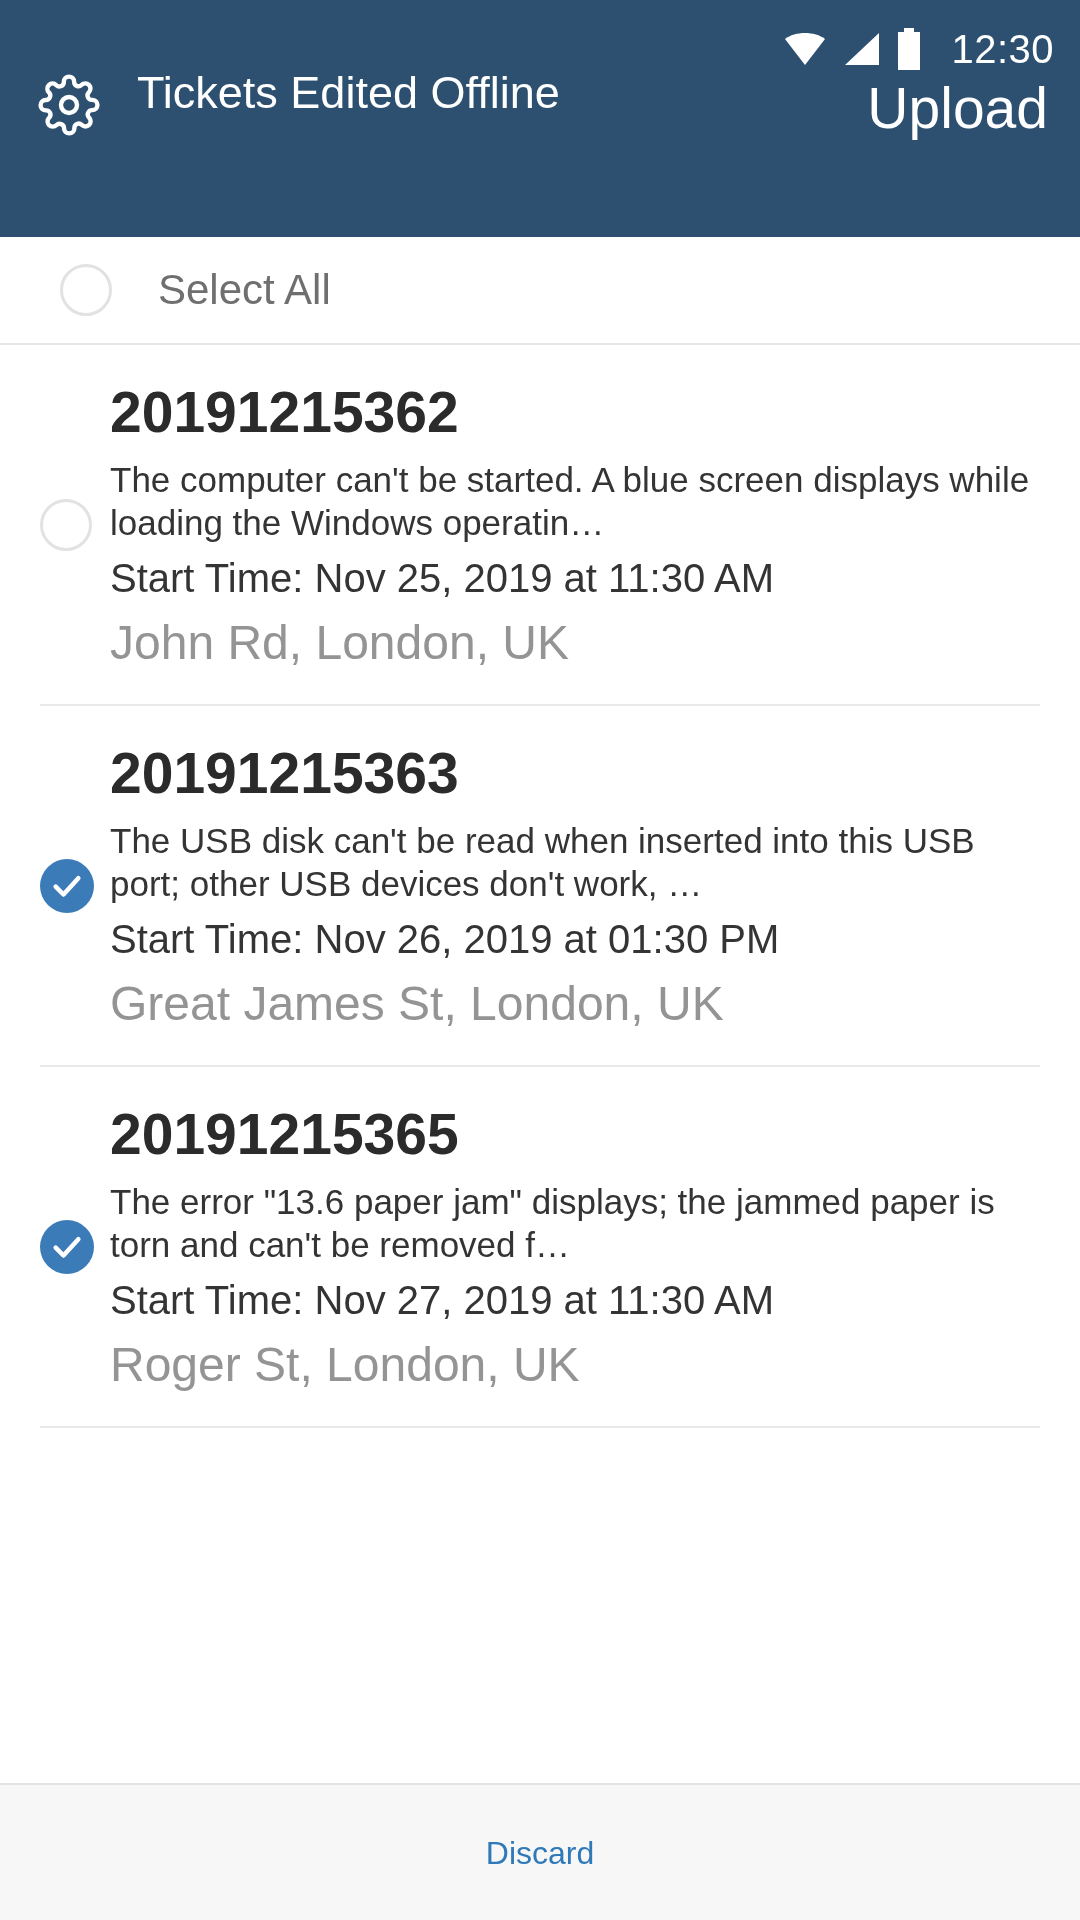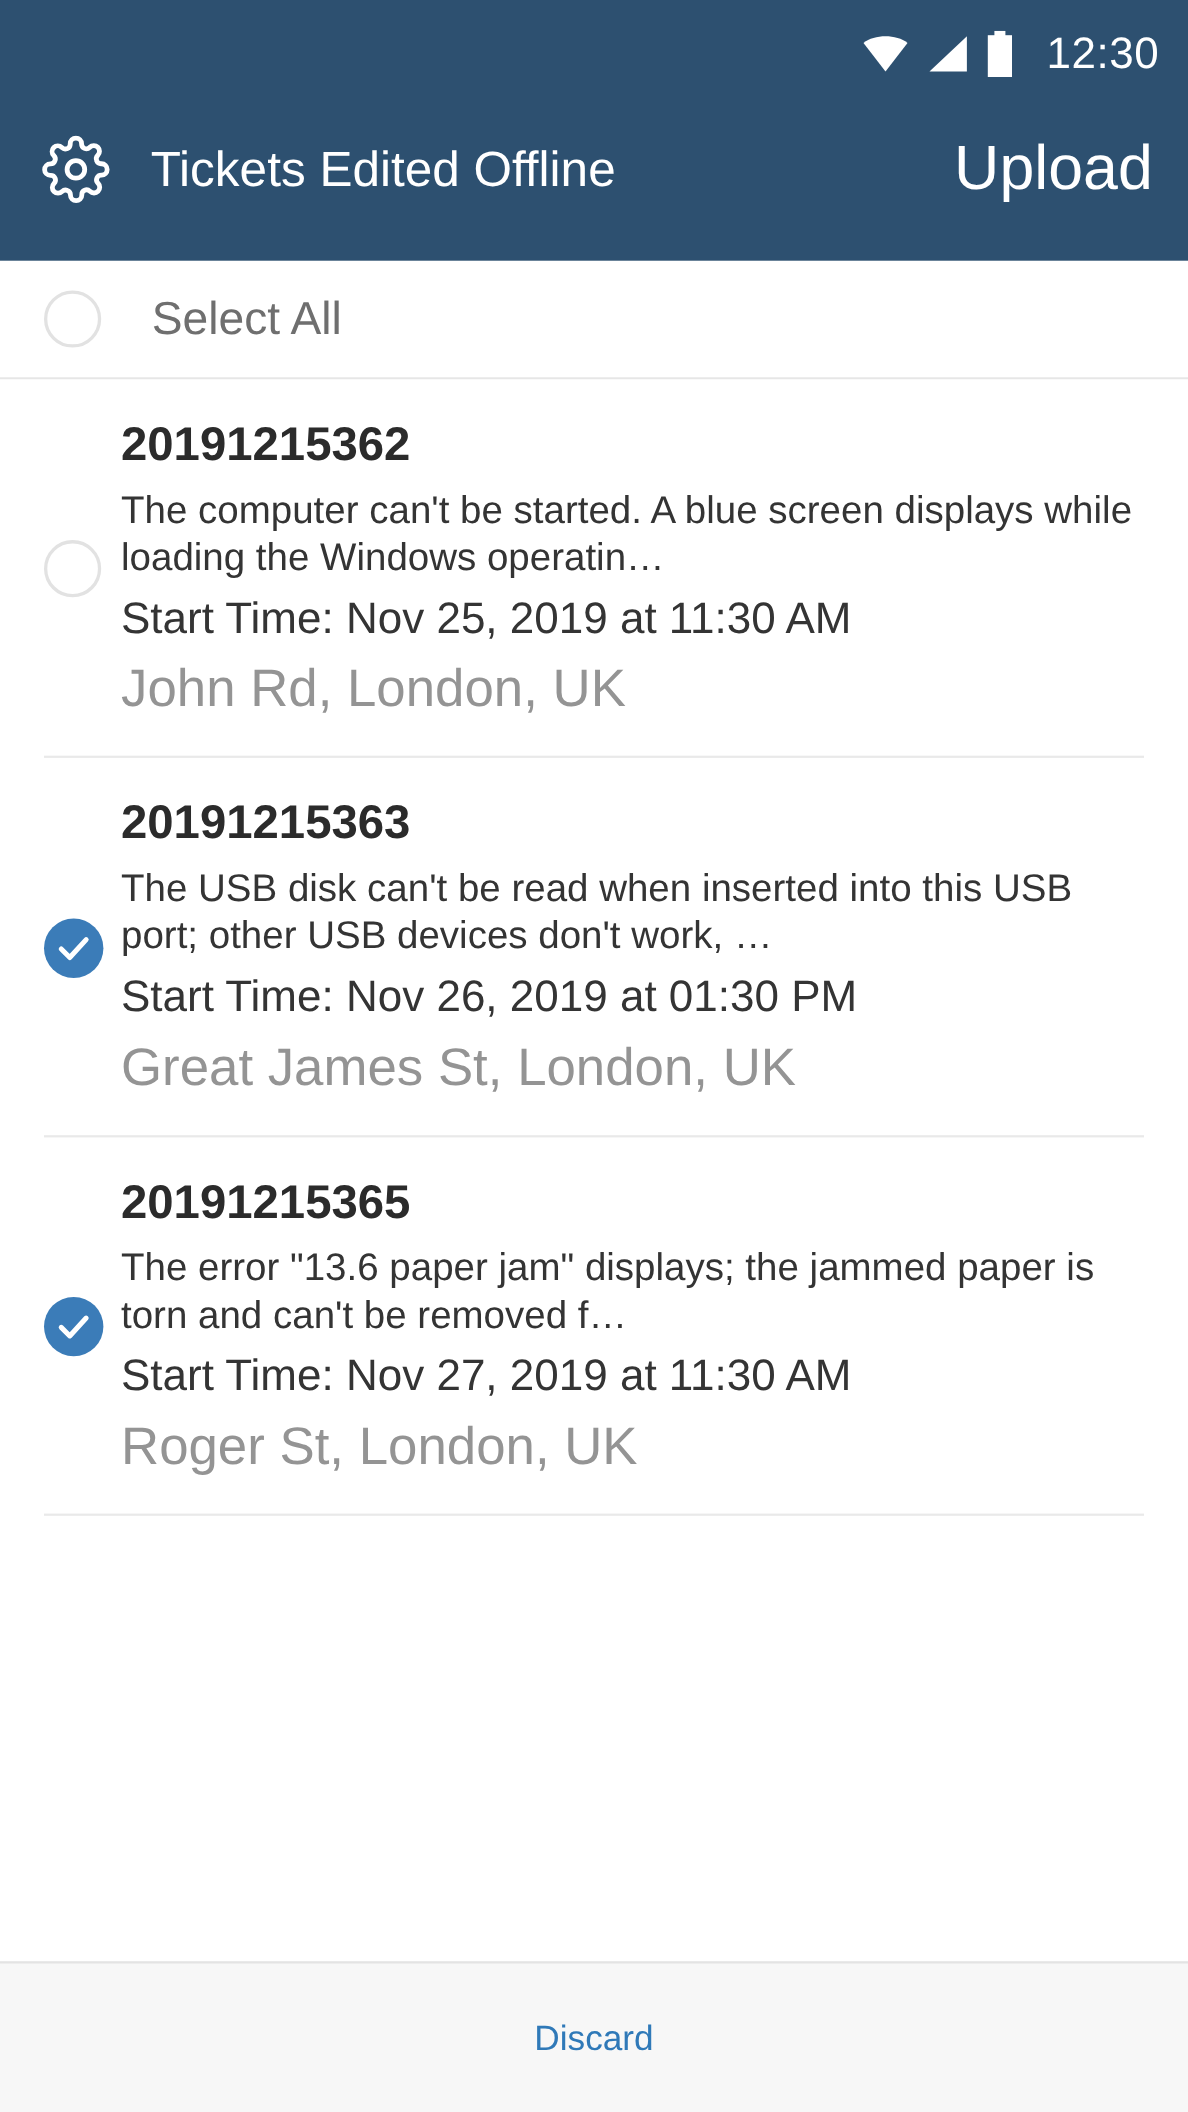--- a/index.html
+++ b/index.html
@@ -40,21 +40,21 @@
     margin-left: 14px;
     line-height: 1;
     font-weight: 400;
   }
 
   
   #app-bar {
     height: 167px;
     background: #2d5070;
     display: flex;
-    align-items: center;
+    align-items: flex-start;
     box-sizing: border-box;
     padding: 0 28px 0 34px;
     position: relative;
   }
   #settings-button {
     width: 70px;
     height: 70px;
     display: flex;
     align-items: center;
     justify-content: center;
@@ -78,21 +78,21 @@
     cursor: pointer;
     line-height: 1;
     padding: 10px 4px;
   }
 
   
   #select-all-row {
     height: 108px;
     display: flex;
     align-items: center;
-    padding-left: 40px;
+    padding-left: 60px;
     box-sizing: border-box;
     background: #ffffff;
     border-bottom: 2px solid #e6e6e6;
     cursor: pointer;
   }
   .radio-outline {
     width: 52px;
     height: 52px;
     border-radius: 50%;
     border: 3px solid #e2e2e2;
@@ -136,21 +136,21 @@
     align-items: center;
     justify-content: center;
     flex: 0 0 auto;
   }
   .ticket-body {
     flex: 1 1 auto;
     min-width: 0;
     padding-left: 2px;
   }
   .ticket-id {
-    font-size: 43px;
+    font-size: 57px;
     font-weight: bold;
     color: #2b2b2b;
     line-height: 1.18;
     margin-bottom: 12px;
   }
   .ticket-desc {
     font-size: 35px;
     color: #343434;
     line-height: 1.23;
     margin-bottom: 10px;

